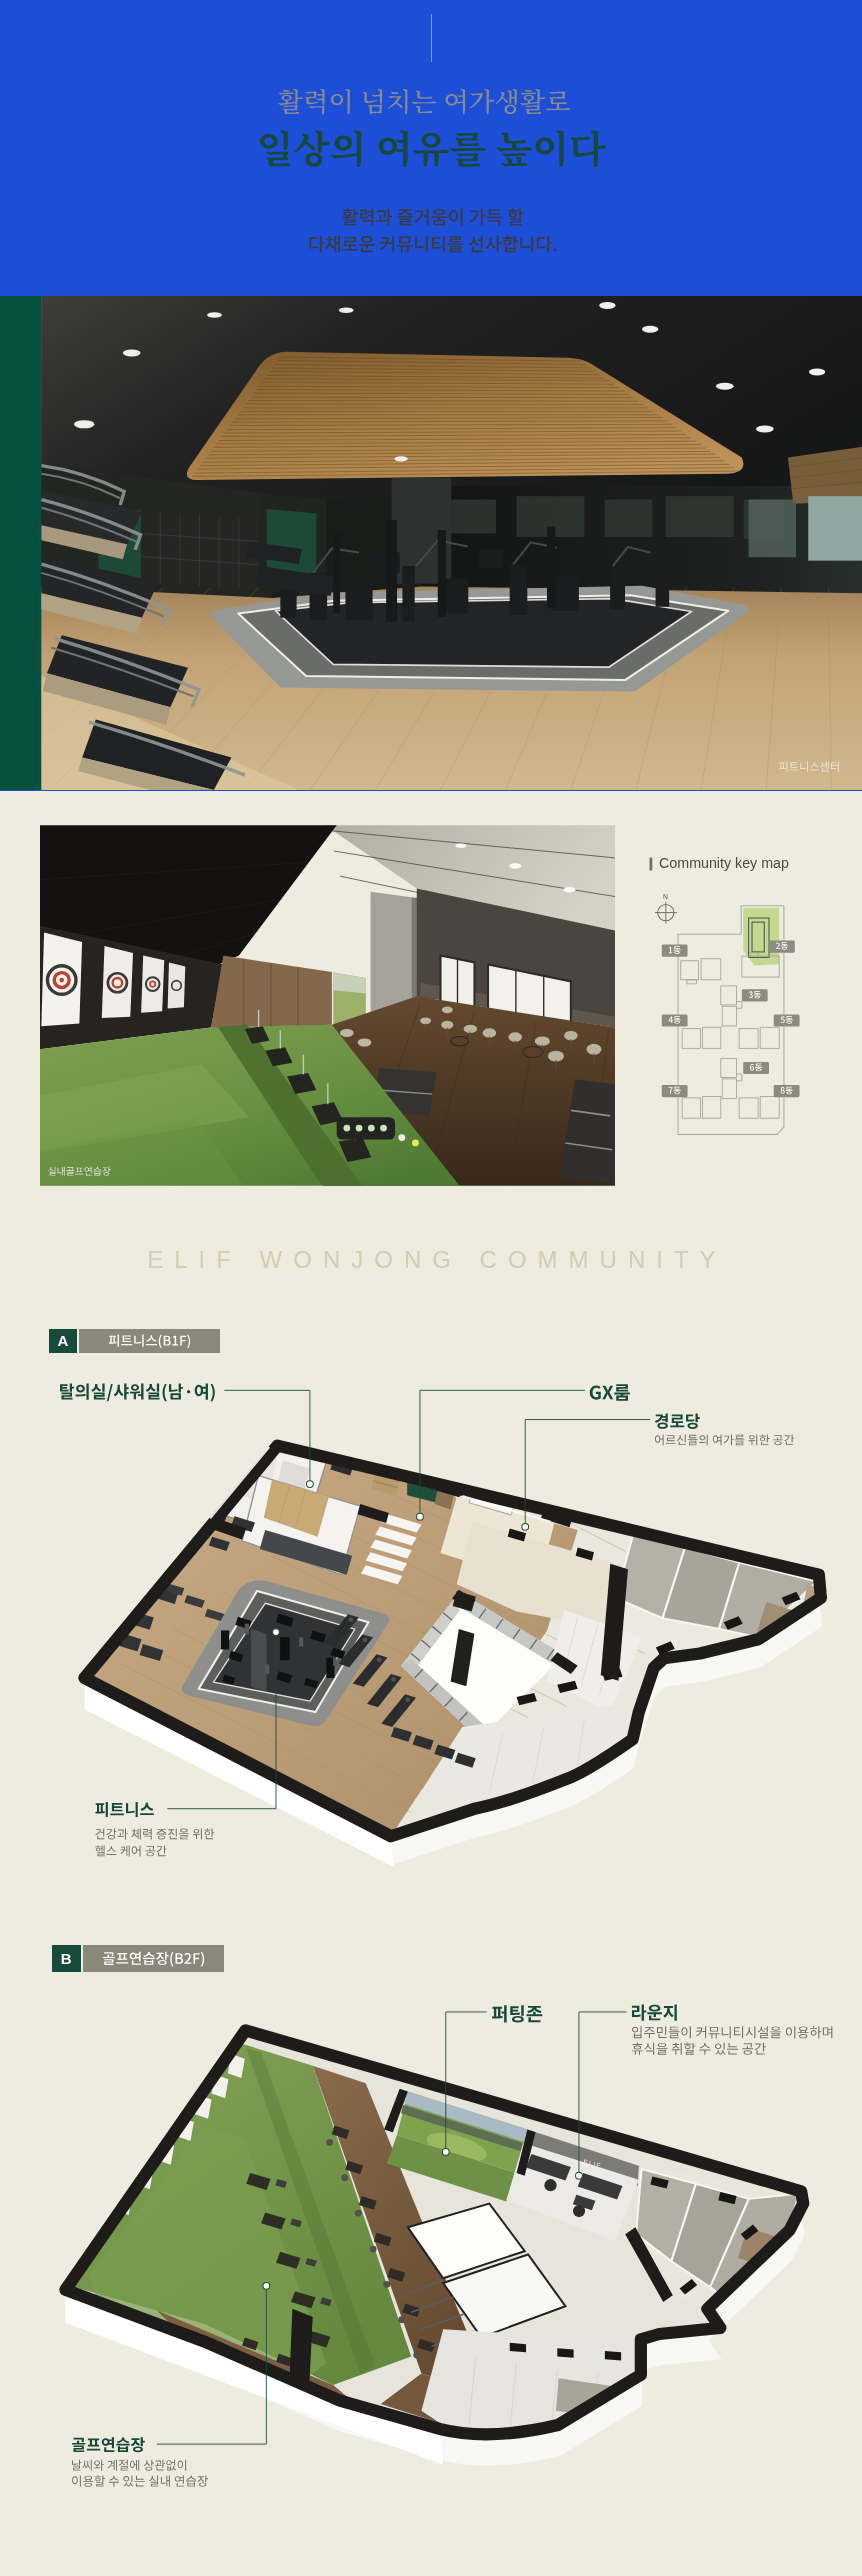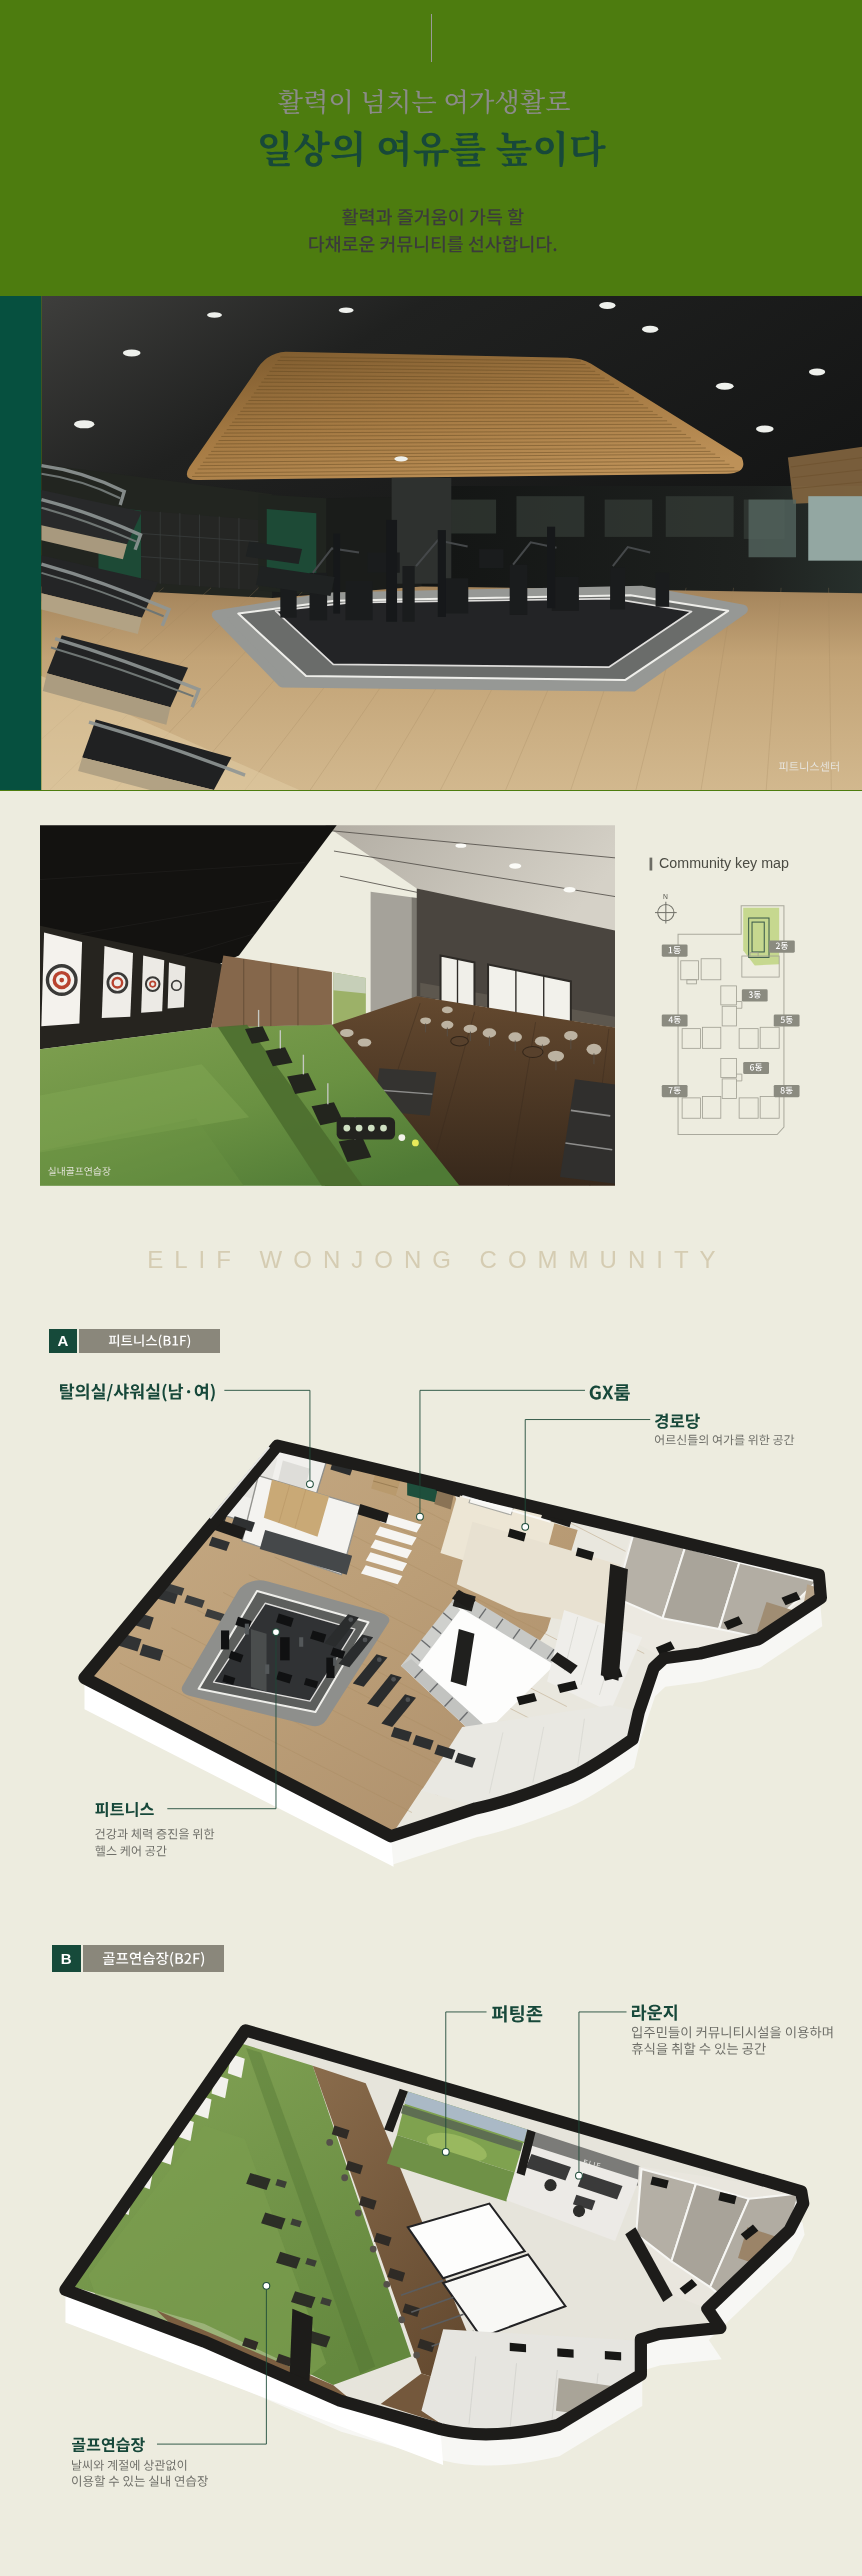--- a/index.html
+++ b/index.html
@@ -1,15 +1,15 @@
 <!DOCTYPE html>
 <html style="font-size:11px"><head><meta charset="utf-8"><style>
 html,body{margin:0;padding:0;}
 body{width:863px;font-family:"Liberation Sans",sans-serif;background:#fff;}
-.page{position:relative;width:863px;height:2576px;background:#4d7c0f;overflow:hidden;}
+.page{position:relative;width:863px;height:2576px;background:#1d4ed8;overflow:hidden;}
 .abs{position:absolute;}
 </style></head><body>
 <div class="page">
 
 <div class="abs" style="left:0;top:791px;width:863px;height:1785px;background:#edecdf;"></div>
 
 <div class="abs" style="left:431px;top:13.6px;width:0.7px;height:48px;background:#9a9a98;"></div>
 
 <svg class="abs" style="left:0;top:0" width="863" height="296" viewBox="0 0 1270 436">
 

